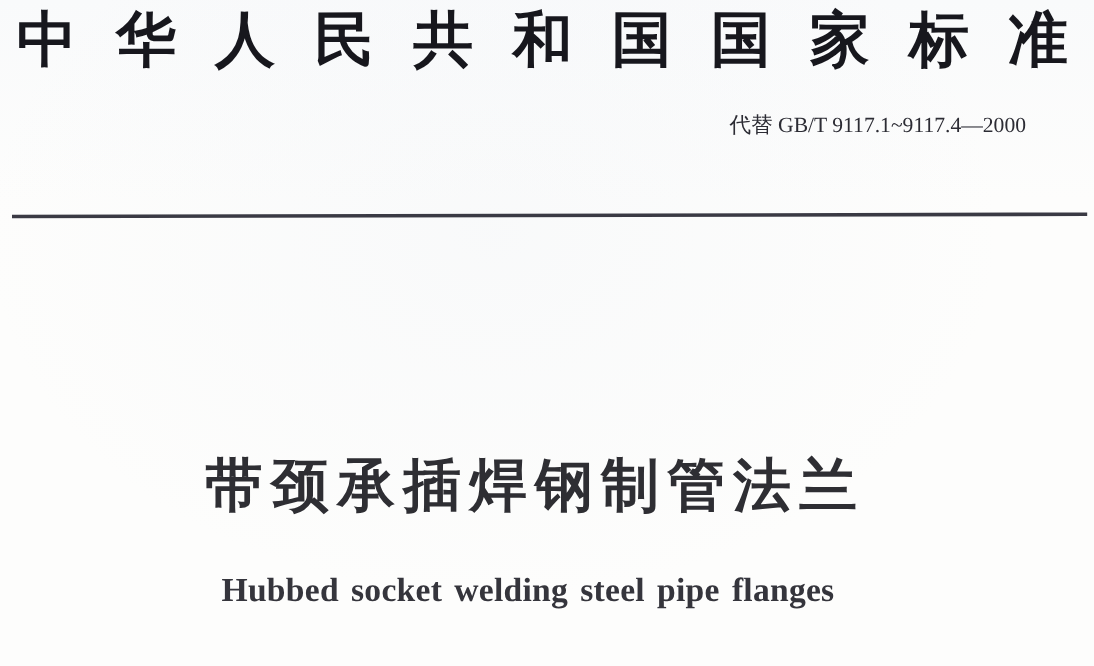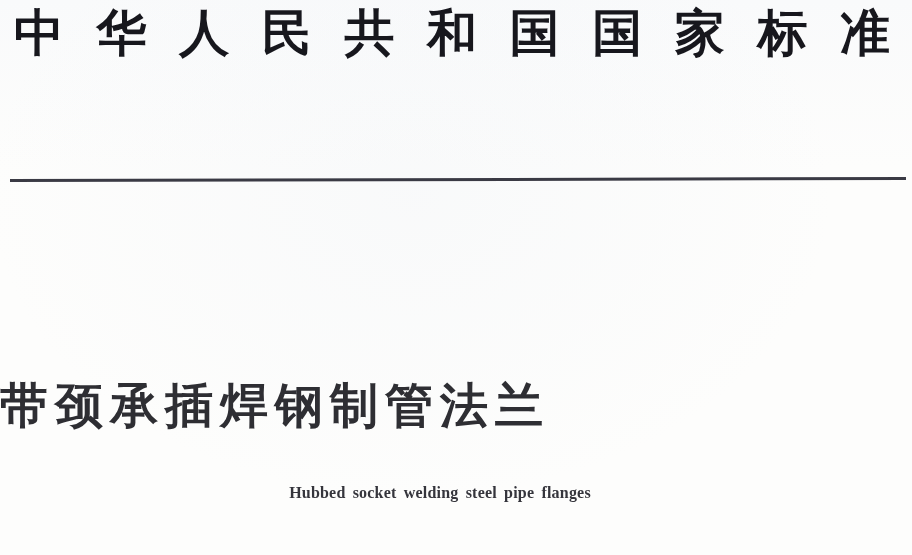--- a/index.html
+++ b/index.html
@@ -71,51 +71,53 @@
     width: 896px;
     height: 3px;
     background: #3a3a44;
     transform: rotate(-0.12deg);
   }
   .main-title-zh {
     position: absolute;
     top: 378px;
     left: 0;
     width: 892px;
+    text-align: center;
     font-family: Liberation Serif, serif;
     font-weight: 700;
     font-size: 48px;
     line-height: 56px;
     letter-spacing: 7px;
     color: #2e2e33;
     white-space: nowrap;
   }
   .main-title-en {
     position: absolute;
     top: 478px;
     left: 0;
     width: 880px;
     text-align: center;
     font-family: "Liberation Serif", "DejaVu Serif", serif;
     font-weight: 700;
-    font-size: 16px;
+    font-size: 28px;
     line-height: 30px;
     word-spacing: 3px;
     letter-spacing: 0.2px;
     color: #35353c;
     white-space: nowrap;
   }
 </style>
 </head>
 <body>
 
 <div class="paper-noise"></div>
 
 <div class="national-standard-title">中华人民共和国国家标准</div>
 
 <div class="std-number-block">
+  <div class="std-replaces">代替 GB/T 9117.1~9117.4—2000</div>
 </div>
 
 <div class="header-rule"></div>
 
 <div class="main-title-zh">带颈承插焊钢制管法兰</div>
 
 <div class="main-title-en">Hubbed socket welding steel pipe flanges</div>
 
 </body></html>

